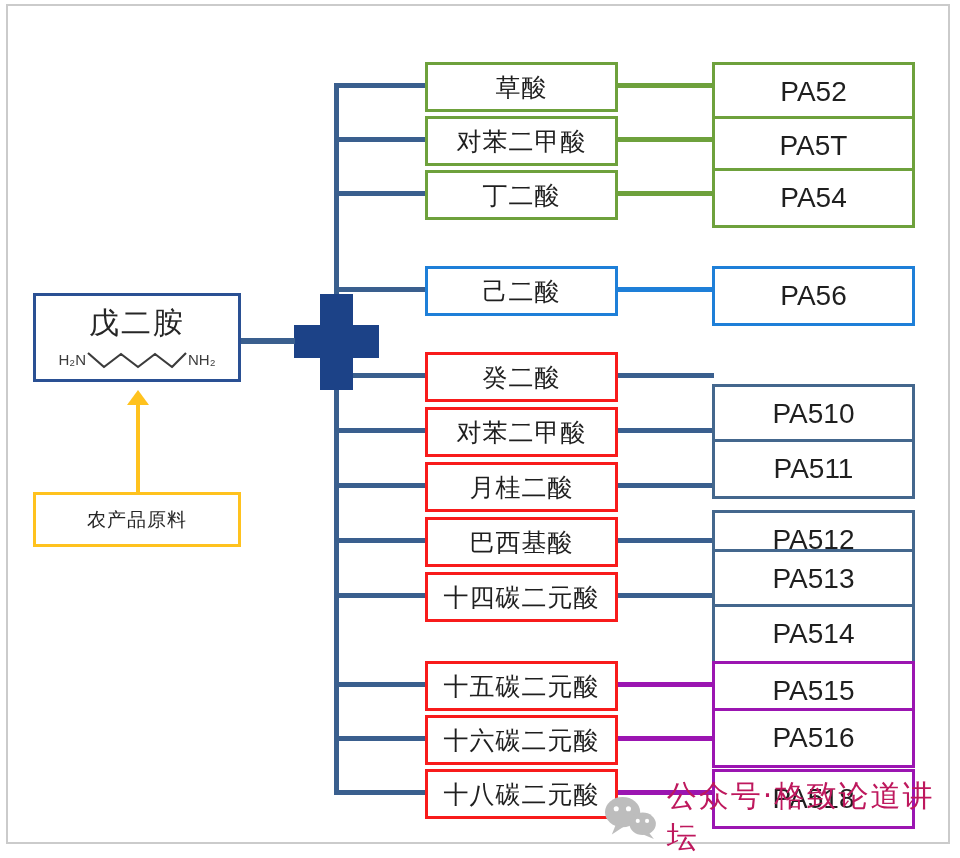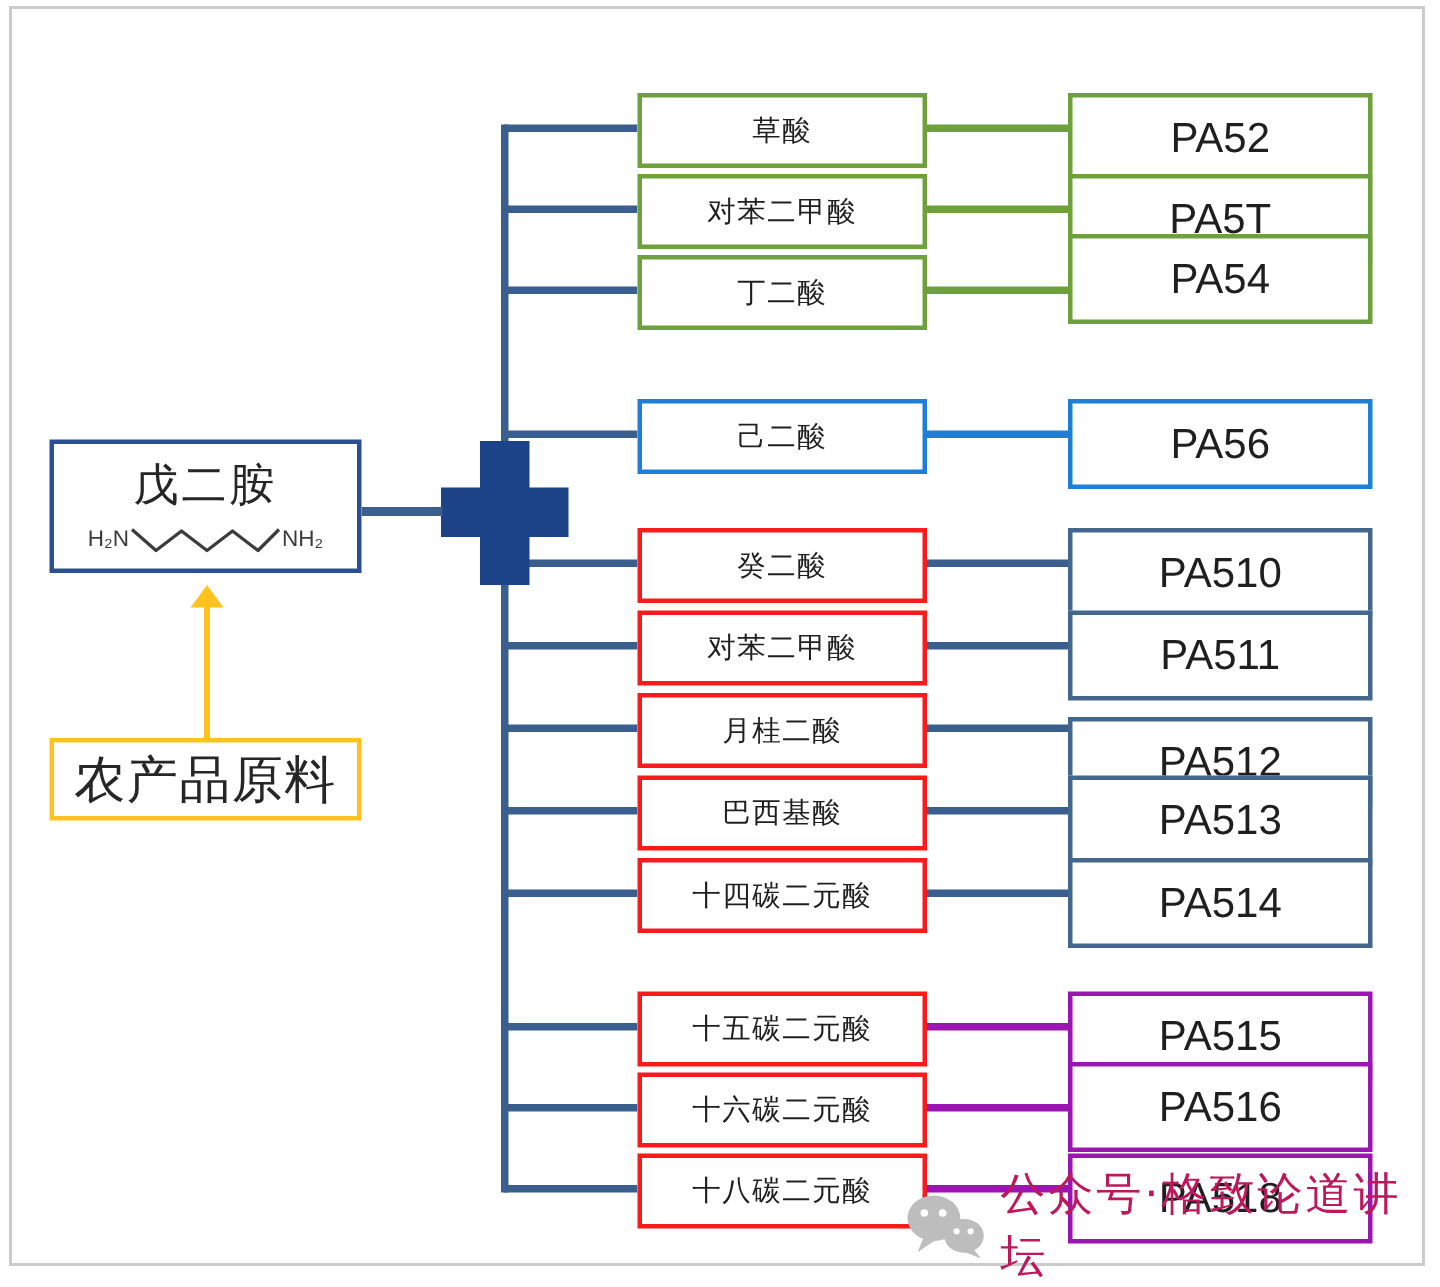--- a/index.html
+++ b/index.html
@@ -22,44 +22,44 @@
   .link{left:616px;width:98px;height:5px;}
   
   .plus-v{position:absolute;left:320px;top:294px;width:33px;height:96px;background:#1c4287;}
   .plus-h{position:absolute;left:294px;top:325px;width:85px;height:33px;background:#1c4287;}
   
   .box{
     position:absolute;box-sizing:border-box;background:#ffffff;
     display:flex;align-items:center;justify-content:center;
     color:#1f1f1f;
   }
-  .acid{left:425px;width:193px;height:50px;border:3px solid;font-size:19px;
+  .acid{left:425px;width:193px;height:50px;border:3px solid;font-size:25px;
         font-family:"Liberation Serif",serif;letter-spacing:1px;}
   .pa{left:712px;width:203px;height:60px;border:3px solid;font-size:28px;
       font-family:"Liberation Sans",sans-serif;}
   .b-green{border-color:#6ea13c;}
   .b-blue{border-color:#1e7fd8;}
   .b-red{border-color:#f81b1b;}
-  .b-steel{border-color:#44678d;}
+  .b-steel{border-color:#44678d;margin-top:32px;}
   .b-purple{border-color:#9b15b1;}
   
   .amine{
     position:absolute;left:33px;top:293px;width:208px;height:89px;box-sizing:border-box;
     border:3px solid #2a5093;background:#fff;display:flex;flex-direction:column;
     align-items:center;justify-content:center;gap:2px;
   }
   .amine-title{font-size:30px;color:#262626;font-family:"Liberation Serif",serif;letter-spacing:2px;}
   .amine-struct{display:flex;align-items:center;justify-content:center;color:#3c3c3c;}
   .amine-struct .flabel{font-size:15px;font-family:"Liberation Sans",sans-serif;color:#3c3c3c;}
   .amine-line{position:absolute;left:241px;top:338px;width:54px;height:6px;background:#3a5f8e;}
   
   .src-box{
     position:absolute;left:33px;top:492px;width:208px;height:55px;box-sizing:border-box;
     border:3px solid #ffc21e;background:#fff;display:flex;align-items:center;justify-content:center;
-    font-size:34px;color:#262626;font-family:"Liberation Serif",serif;letter-spacing:1px;
+    font-size:19px;color:#262626;font-family:"Liberation Serif",serif;letter-spacing:1px;
   }
   .arrow-shaft{position:absolute;left:136px;top:403px;width:4px;height:90px;background:#ffc21e;}
   .arrow-head{
     position:absolute;left:127px;top:390px;width:0;height:0;
     border-left:11px solid transparent;border-right:11px solid transparent;
     border-bottom:15px solid #ffc21e;
   }
   
   .watermark{
     position:absolute;left:604px;top:794px;height:46px;display:flex;align-items:center;gap:10px;
@@ -128,21 +128,21 @@
   <div class="box acid b-red" style="top:407px">对苯二甲酸</div>
   <div class="box acid b-red" style="top:462px">月桂二酸</div>
   <div class="box acid b-red" style="top:517px">巴西基酸</div>
   <div class="box acid b-red" style="top:572px">十四碳二元酸</div>
   <div class="box acid b-red" style="top:661px">十五碳二元酸</div>
   <div class="box acid b-red" style="top:715px">十六碳二元酸</div>
   <div class="box acid b-red" style="top:769px">十八碳二元酸</div>
 
   <div class="box pa b-green" style="top:62px">PA52</div>
   <div class="box pa b-green" style="top:116px">PA5T</div>
-  <div class="box pa b-green" style="top:156px">PA54</div>
+  <div class="box pa b-green" style="top:168px">PA54</div>
   <div class="box pa b-blue" style="top:266px">PA56</div>
   <div class="box pa b-steel" style="top:352px">PA510</div>
   <div class="box pa b-steel" style="top:407px">PA511</div>
   <div class="box pa b-steel" style="top:478px">PA512</div>
   <div class="box pa b-steel" style="top:517px">PA513</div>
   <div class="box pa b-steel" style="top:572px">PA514</div>
   <div class="box pa b-purple" style="top:661px">PA515</div>
   <div class="box pa b-purple" style="top:708px">PA516</div>
   <div class="box pa b-purple" style="top:769px">PA518</div>
 

